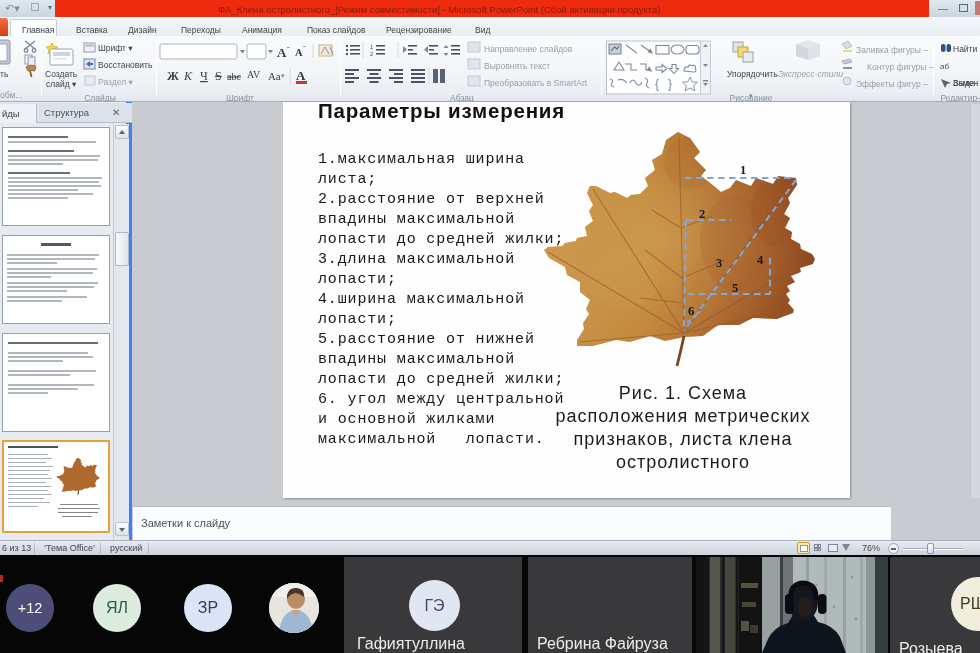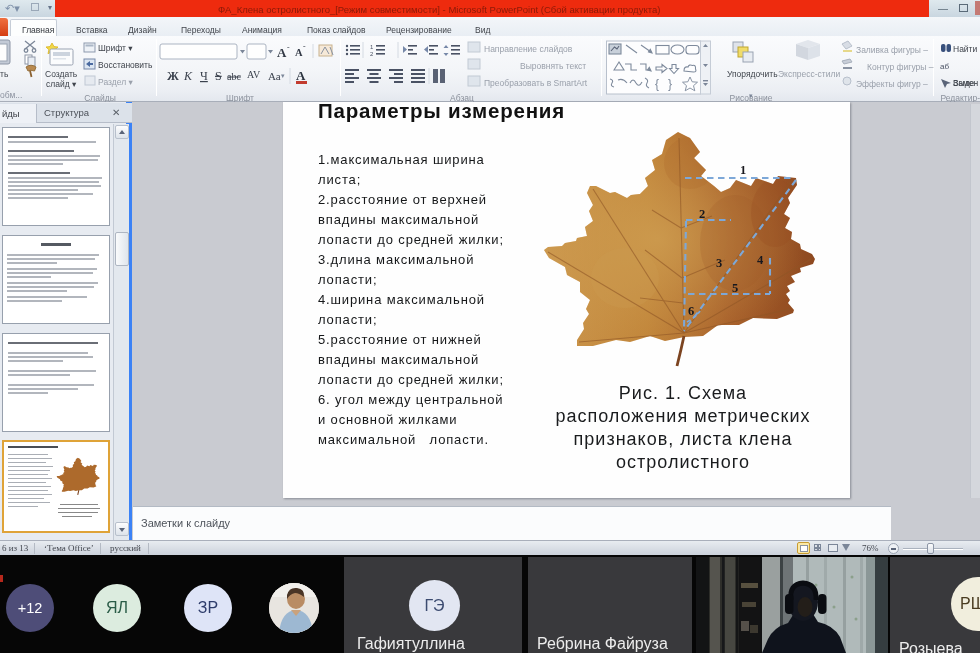--- a/index.html
+++ b/index.html
@@ -37,31 +37,31 @@
   
   #lpanel { left:0; top:0; width:132px; height:438px; background:#e7ebf1; border-right:6px solid #3b82f6; }
   #ltabs { left:0; top:1px; width:132px; height:20px; background:#dce2ea; border-bottom:1px solid #b6bdc9; }
   .ltab { top:1px; height:19px; font-size:9.5px; color:#41454c; padding:3px 6px 0 6px; }
   .thumb { left:2px; width:108px; background:#fff; border:1px solid #97a0ad; }
   #lscroll { left:113px; top:22px; width:16px; height:416px; background:#e3e8ee; border-left:1px solid #c2c9d3; }
 
   
   #slide { left:283px; top:0px; width:567px; height:396px; background:#fefefe; box-shadow:1px 1px 2px rgba(60,65,75,.45); }
   #slidetitle { left:35px; top:-3px; font-size:20.5px; font-weight:bold; color:#111; letter-spacing:0.8px; }
-  #slidelist { left:35px; top:48px; white-space:nowrap; font-size:13px; line-height:20px; color:#16181a; letter-spacing:0.85px; }
+  #slidelist { left:35px; top:48px; white-space:nowrap; font-size:15px; line-height:20px; color:#16181a; letter-spacing:0.85px;font-family:Liberation Mono, monospace; }
   #caption { left:240px; top:280px; width:320px; text-align:center; font-size:18px; line-height:23px; color:#1a1c1e; letter-spacing:1px; }
 
   
   #notes { left:133px; top:404px; width:758px; height:34px; background:#fbfcfd; border-top:1px solid #b3bac4; }
   #notes span { position:absolute; left:8px; top:10px; font-size:11px; color:#4e535b; }
 
   
   #statusbar { left:0; top:540px; width:980px; height:15px;
     background:linear-gradient(#e8ecf1,#ccd2dc); border-top:1px solid #a9afbb;
-    font-size:9px; color:#43474f;font-family:Liberation Serif, serif; }
+    font-size:9px; color:#43474f; }
   .stsep { top:2px; width:1px; height:11px; background:#b4bac4; }
 
   
   #strip { left:0; top:555px; width:980px; height:98px; background:#060606; }
   .vtile { top:2px; height:96px; background:#39393c; }
   .vcirc { border-radius:50%; text-align:center; }
   .vname { font-size:16px; color:#ececec; }
 </style>
 </head>
 <body>
@@ -107,25 +107,25 @@
     <div class="abs icotxt" style="left:0px;top:33px;">ть</div>
     <div class="abs icotxt" style="left:0px;top:54px;color:#8d93a0;">обм...</div>
 
     <div class="abs icotxt" style="left:45px;top:33px;">Создать</div>
     <div class="abs icotxt" style="left:46px;top:43px;">слайд ▾</div>
     <div class="abs icotxt" style="left:98px;top:7px;">Шрифт ▾</div>
     <div class="abs icotxt" style="left:98px;top:24px;">Восстановить</div>
     <div class="abs graytxt" style="left:98px;top:41px;">Раздел ▾</div>
 
     <div class="abs graytxt" style="left:484px;top:8px;">Направление слайдов</div>
-    <div class="abs graytxt" style="left:484px;top:25px;margin-left:36px;">Выровнять текст</div>
+    <div class="abs graytxt" style="left:484px;top:25px;">Выровнять текст</div>
     <div class="abs graytxt" style="left:484px;top:42px;">Преобразовать в SmartArt</div>
 
     <div class="abs icotxt" style="left:727px;top:33px;">Упорядочить</div>
-    <div class="abs graytxt" style="left:778px;top:33px;">Экспресс-стили</div>
+    <div class="abs graytxt" style="left:778px;top:33px;font-style:italic;">Экспресс-стили</div>
     <div class="abs graytxt" style="left:856px;top:9px;">Заливка фигуры –</div>
     <div class="abs graytxt" style="left:856px;top:26px;padding-left:11px;">Контур фигуры –</div>
     <div class="abs graytxt" style="left:856px;top:43px;">Эффекты фигур –</div>
 
     <div class="abs icotxt" style="left:953px;top:8px;">Найти</div>
     <div class="abs icotxt" style="left:953px;top:42px;">Замен</div>
     <div class="abs icotxt" style="left:953px;top:42px;">Выде-</div>
 
     <svg class="abs" style="left:0;top:0;" width="980" height="66" viewBox="0 0 980 66">
 

